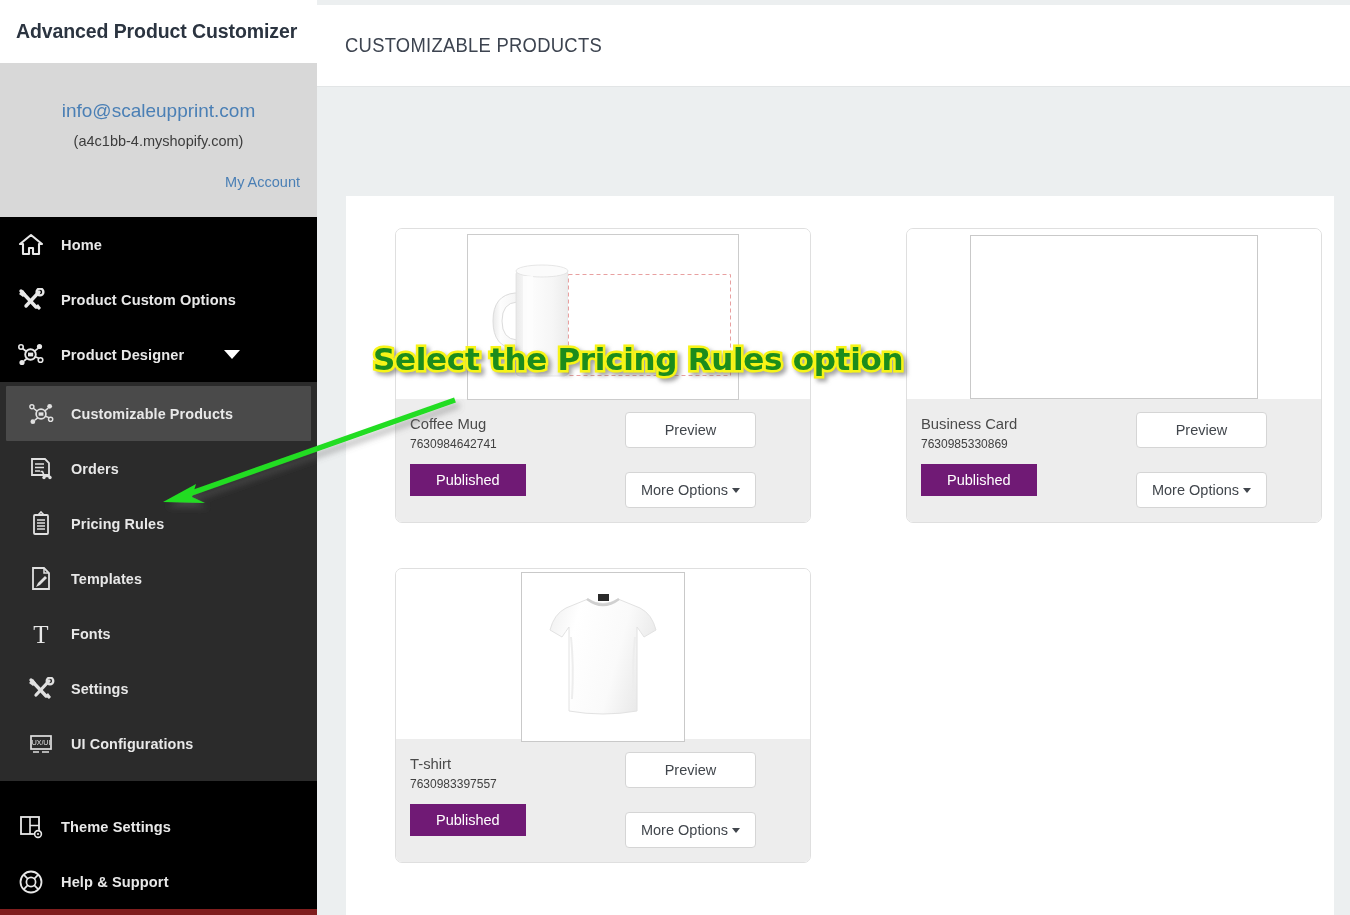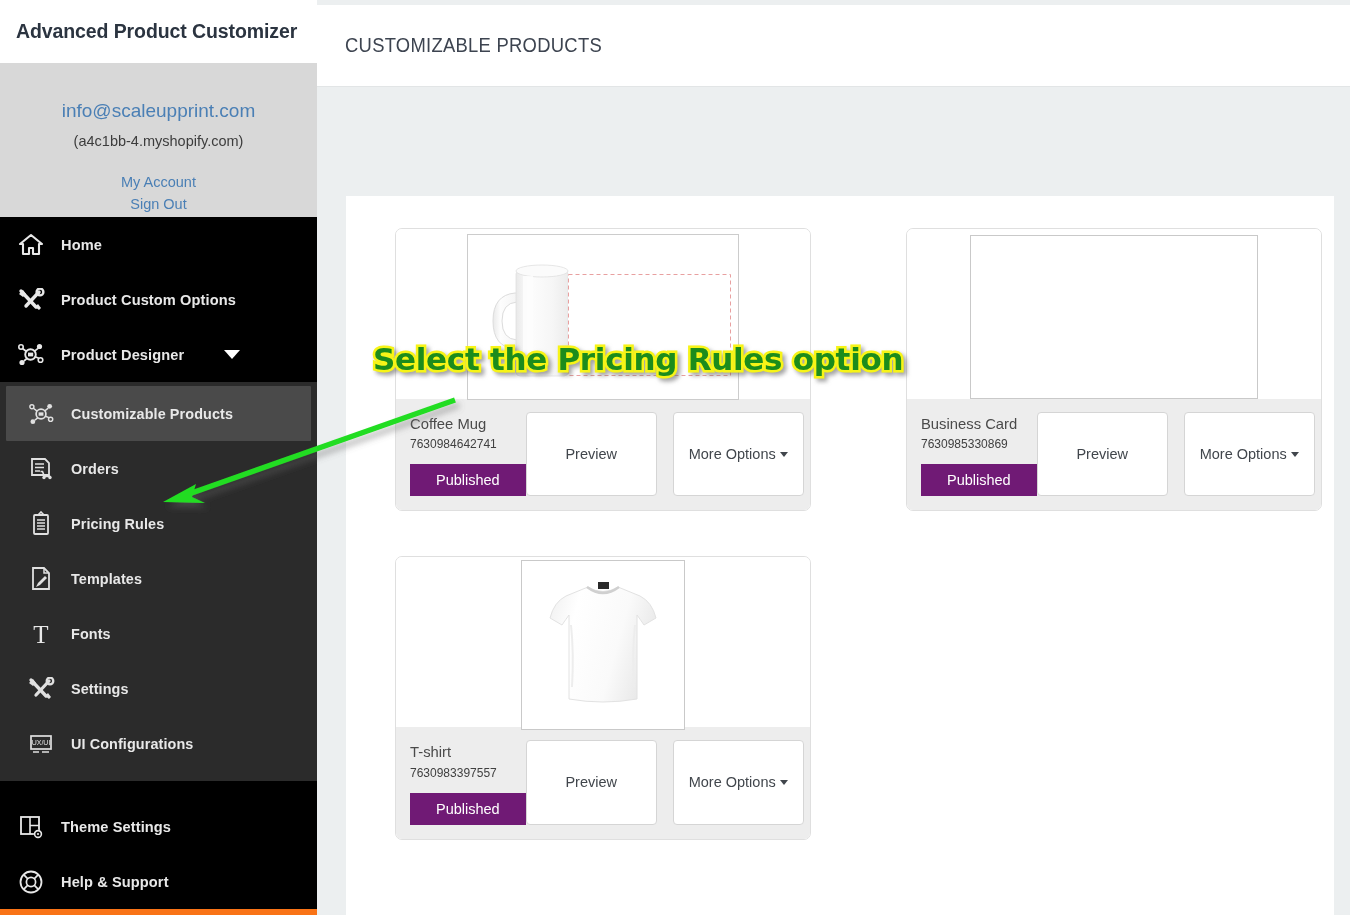--- a/index.html
+++ b/index.html
@@ -14,21 +14,21 @@
   #app {
     position: relative;
     width: 1350px; height: 915px;
     background: #ffffff;
   }
 
   
   .sidebar {
     position: absolute; left: 0; top: 0;
     width: 317px; height: 915px;
-    background: #f97316;
+    background: #7f1d1d;
   }
   .sidebar-brand {
     height: 64px;
     background: #ffffff;
     border-bottom: 1px solid #d8d8d8;
     display: flex; align-items: center;
     padding-left: 16px;
   }
   .sidebar-brand-text {
     font-size: 19.5px;
@@ -47,21 +47,21 @@
     color: #4a7fb5;
     margin-bottom: 6px;
     line-height: 1.4;
   }
   .account-shop {
     font-size: 14.5px;
     color: #3c3c3c;
     line-height: 1.4;
   }
   .account-links {
-    text-align: center;
+    text-align: right;
     margin-top: 20px;
   }
   .account-links a {
     display: block;
     font-size: 14.5px;
     color: #4a7fb5;
     text-decoration: none;
     line-height: 1.55;
   }
 
@@ -186,23 +186,24 @@
   }
   .badge-published {
     display: inline-block;
     background: #701a75;
     color: #ffffff;
     font-size: 14.5px;
     padding: 7px 26px;
     line-height: 1.25;
   }
   .card-right {
-    display: flex; flex-direction: row; gap: 16px;
+    display: flex; flex-direction: column; gap: 24px;
     padding-right: 40px;
     padding-top: 1px;
+    align-items: center;
   }
   .btn-outline {
     background: #ffffff;
     border: 1px solid #d5d5d5;
     border-radius: 4px;
     font-size: 14.5px;
     color: #41464c;
     padding: 9px 0;
     width: 131px;
     text-align: center;
@@ -263,21 +264,20 @@
 
     <div class="sidebar-brand">
       <span class="sidebar-brand-text">Advanced Product Customizer</span>
     </div>
 
     <div class="sidebar-account">
       <div class="account-email">info@scaleupprint.com</div>
       <div class="account-shop">(a4c1bb-4.myshopify.com)</div>
       <div class="account-links">
         <a href="#">My Account</a>
-        <a href="#">Sign Out</a>
       </div>
     </div>
 
     <div class="nav-top">
 
       <div class="nav-item">
         <span class="nav-ico">
           <svg width="26" height="23" viewBox="0 0 26 23">
               <path d="M13 2 L2 11 h3 v10 h6 v-6 h4 v6 h6 V11 h3 Z" fill="none" stroke="#e8e8e8" stroke-width="2.1" stroke-linejoin="round"></path>
             </svg>

